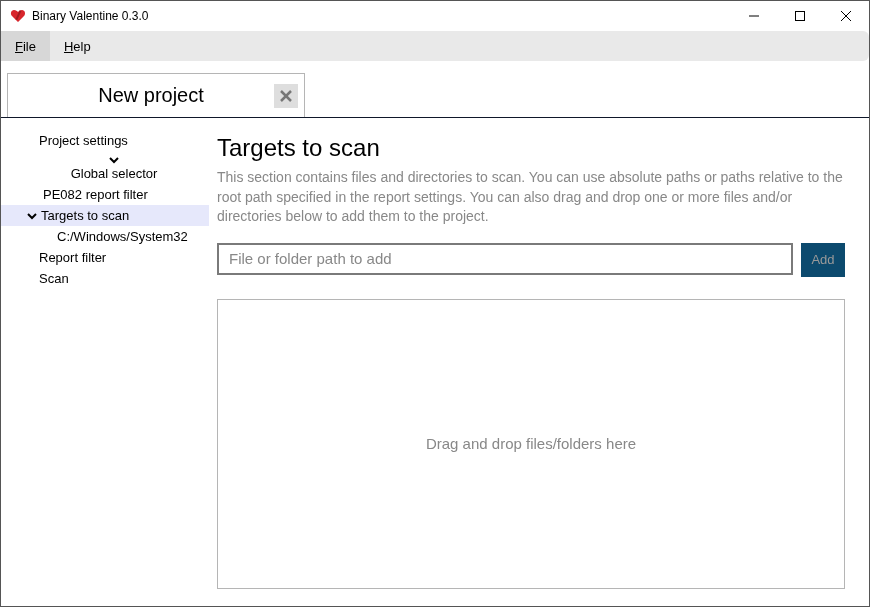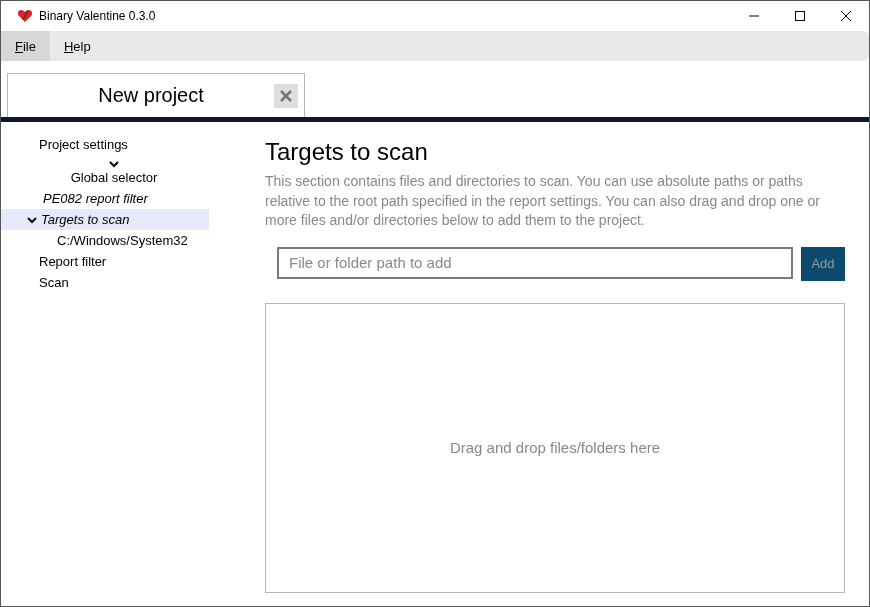--- a/index.html
+++ b/index.html
@@ -15,21 +15,21 @@
       border: 1px solid #555;
       display: flex;
       flex-direction: column;
       overflow: hidden;
     }
     .titlebar {
       height: 30px;
       background: #fff;
       display: flex;
       align-items: center;
-      padding: 0 0 0 16px;
+      padding: 0 0 0 9px;
     }
     .app-icon {
       width: 16px;
       height: 16px;
       margin-right: 6px;
     }
     .app-title {
       font-size: 12px;
       color: #000;
     }
@@ -93,40 +93,39 @@
       display: flex;
       align-items: center;
       justify-content: center;
       color: #666;
       font-size: 16px;
       font-weight: bold;
       cursor: pointer;
     }
     .content {
       flex: 1;
-      border-top: 5px solid #0f172a;
+      border-top: 1px solid #0f172a;
       display: flex;
       min-height: 0;
-      gap: 48px;
     }
     .sidebar {
       width: 208px;
       padding: 12px 0 0 0;
       font-size: 13px;
       color: #000;
     }
     .tree-item {
       padding: 3px 0;
       display: flex;
       align-items: center;
       cursor: pointer;
     }
     .tree-item.l0 { padding-left: 38px; }
     .tree-item.l0.exp { padding-left: 18px; flex-direction: column; }
-    .tree-item.l1 { padding-left: 42px; font-style: italic; }
+    .tree-item.l1 { padding-left: 42px; }
     .tree-item.l1.exp { padding-left: 22px; }
     .tree-item.l2 { padding-left: 56px; }
     .tree-item.selected {
       background: #e6e8fb;
     }
     .chev {
       width: 18px;
       display: inline-flex;
       justify-content: center;
       font-size: 12px;
@@ -154,21 +153,20 @@
       margin-bottom: 22px;
     }
     .path-input {
       flex: 1;
       height: 18px;
       border: 2px solid #7a7a7a;
       padding: 14px 10px;
       font-size: 15px;
       color: #333;
       outline: none;
-      margin-left: 12px;
     }
     .path-input::placeholder { color: #888; }
     .add-btn {
       width: 44px;
       height: 34px;
       background: #0c4a6e;
       border: none;
       color: #999;
       font-size: 13px;
       cursor: pointer;

